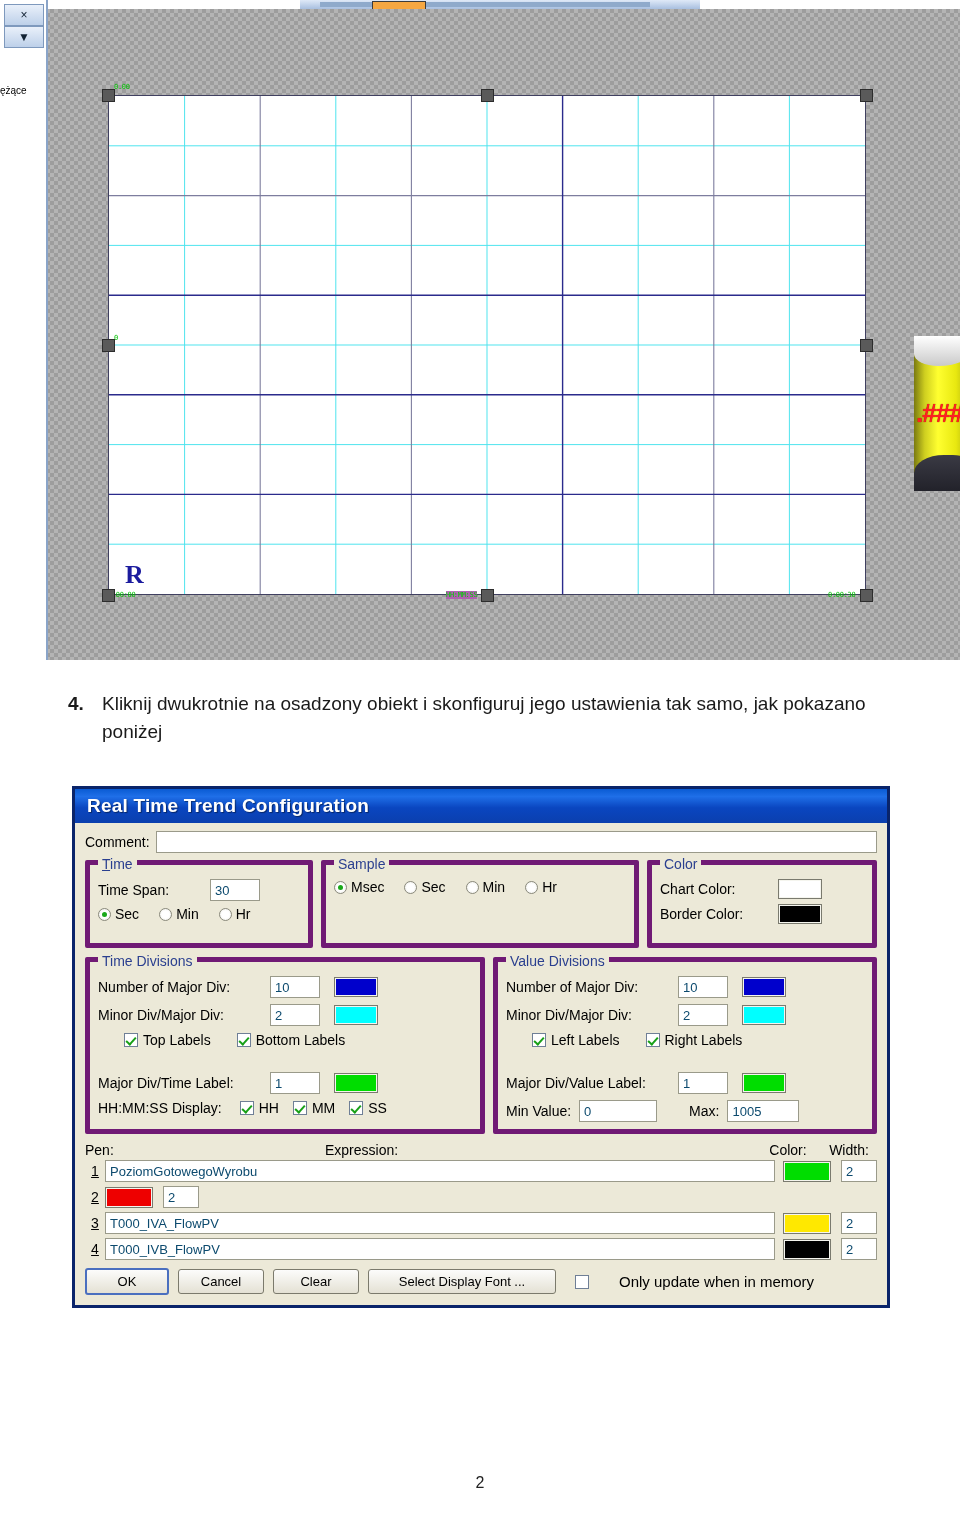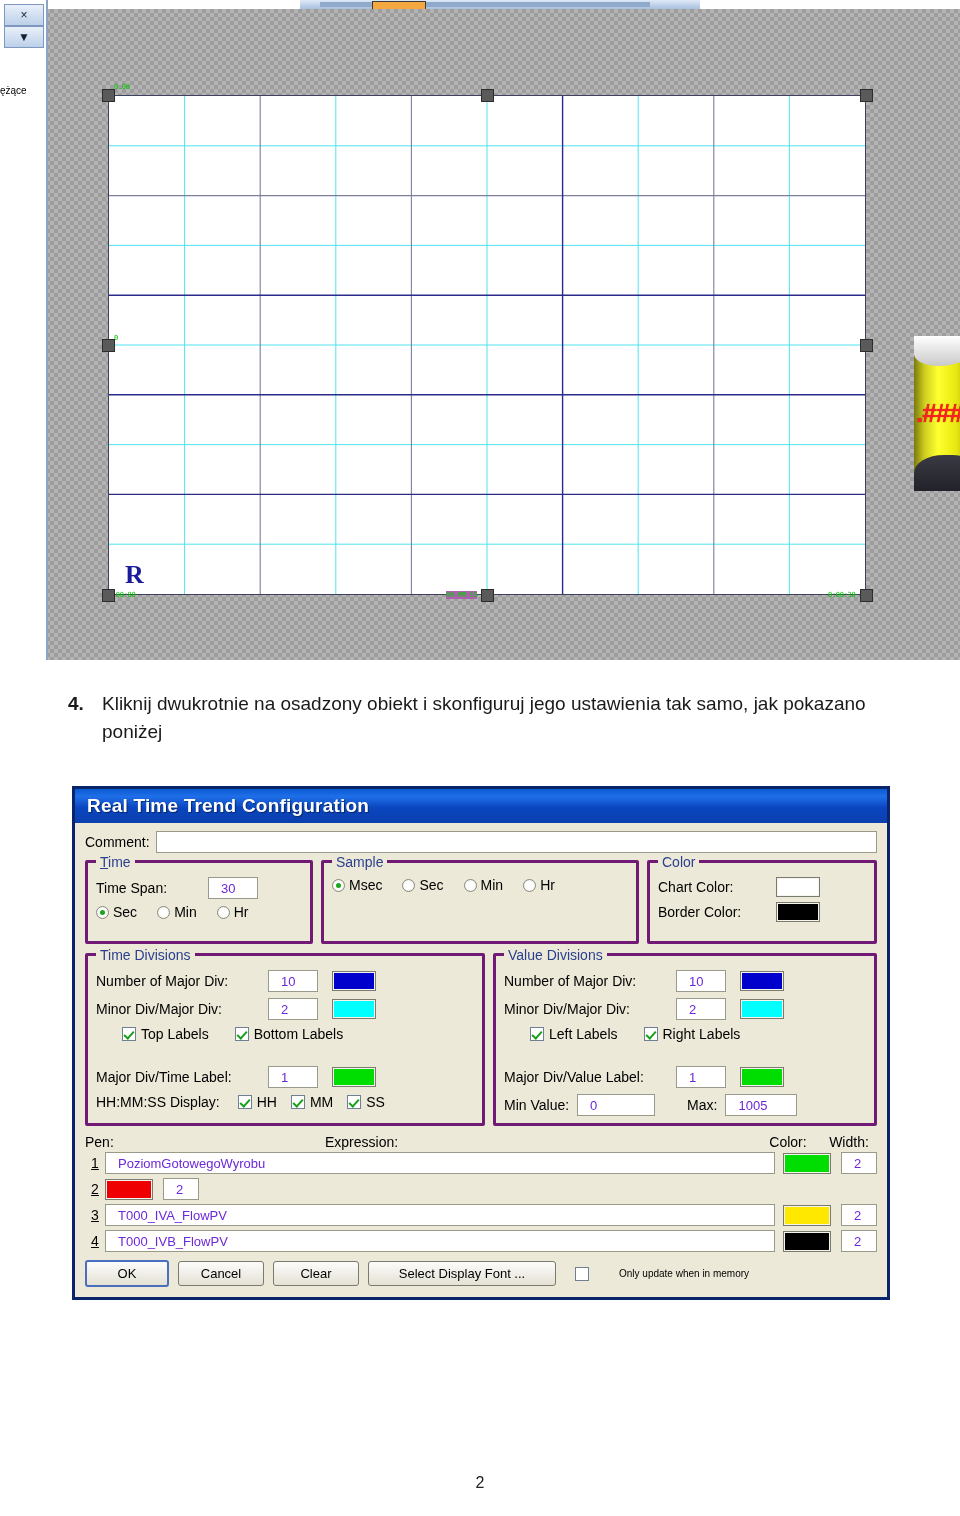--- a/index.html
+++ b/index.html
@@ -160,27 +160,27 @@
     text-shadow: 1px 1px 1px rgba(0,0,0,.45);
   }
   .dlg-body { padding: 8px 10px 10px 10px; }
   .lbl { white-space: nowrap; }
 
   .comment-row { display: flex; align-items: center; margin-bottom: 7px; }
   .comment-row .lbl { font-size: 14px; margin-right: 6px; }
   .textbox {
     background: #fff; border: 1px solid #9a9a8a;
     box-sizing: border-box; height: 22px; line-height: 20px;
-    padding: 0 12px; font-size: 13px; color: #6d28d9;
+    padding: 0 4px; font-size: 13px; color: #0c4a6e;
     font-family: "Liberation Sans", sans-serif;
   }
   #comment-input { flex: 1; }
 
   .groupbox {
-    border: 3px solid #701a75;
+    border: 5px solid #701a75;
     border-radius: 2px;
     position: relative;
     padding: 14px 8px 7px 8px;
     box-sizing: border-box;
   }
   .groupbox > .gtitle {
     position: absolute; top: -9px; left: 8px;
     background: #ece9d8; padding: 0 4px;
     color: #2a3f8f; font-size: 14px;
   }
@@ -265,21 +265,21 @@
     border: 1px solid #7b7a6c; border-radius: 3px;
     padding: 4px 0; font-size: 13px; color: #000;
     font-family: "Liberation Sans", sans-serif;
     text-align: center; cursor: default;
   }
   .btn.default { border: 2px solid #4a6fbf; }
   .btn-ok     { width: 80px; }
   .btn-cancel { width: 84px; }
   .btn-clear  { width: 84px; }
   .btn-font   { width: 186px; }
-  .only-upd { margin-left: 10px; font-size: 10px; gap: 30px; }
+  .only-upd { margin-left: 10px; font-size: 15px; gap: 30px; }
 
   
   #page-number {
     position: absolute; left: 0; right: 0; top: 1474px;
     text-align: center; font-size: 16px; color: #222;
   }
 </style>
 </head>
 <body>
 

